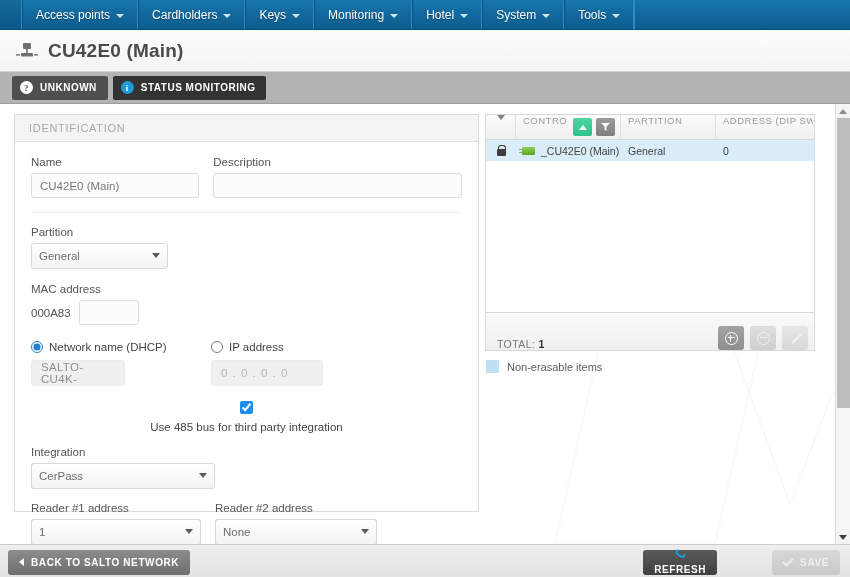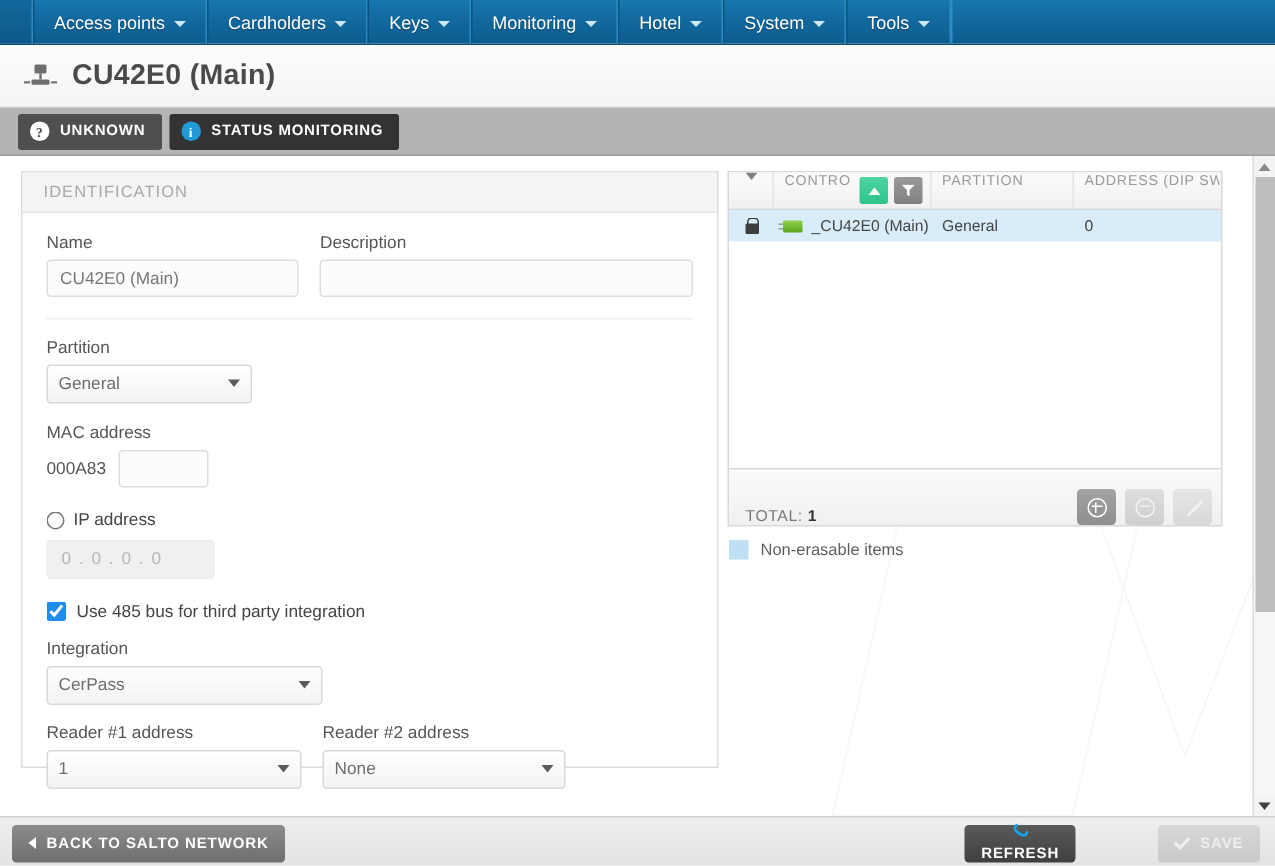--- a/index.html
+++ b/index.html
@@ -204,21 +204,21 @@
     border: 1px solid #ececec;
     border-radius: 3px;
     display: flex; align-items: center;
     padding: 0 9px;
     font-size: 11.5px;
     color: #8e8e8e;
     letter-spacing: .3px;
   }
   .ip-pill { width: 112px; justify-content: space-between; color: #b5b5b5; letter-spacing: 1px; }
 
-  .check-line { display: flex; align-items: center; gap: 7px; font-size: 11.5px; color: #444444; margin-top: 15px; }
+  .check-line { display: flex; align-items: center; gap: 7px; font-size: 11.5px; color: #444444; margin-top: 15px; flex-direction: column; }
 
   
   .right-col {
     width: 353px;
     padding: 10px 0 0 8px;
     position: relative;
     z-index: 2;
   }
   .grid-box {
     width: 330px;
@@ -539,20 +539,27 @@
 
         <div style="margin-top:14px">
           <div class="field-label">MAC address</div>
           <div class="mac-row">
             <span class="mac-prefix">000A83</span>
             <input class="txt mac-input" type="text" value="" style="">
           </div>
         </div>
 
         <div class="opt-row">
+          <div class="opt-col-a">
+            <label class="radio-line">
+              <input type="radio" name="netmode" checked="" style="">
+              <span>Network name (DHCP)</span>
+            </label>
+            <div class="pill" style="width:94px">SALTO-CU4K-</div>
+          </div>
           <div class="opt-col-b">
             <label class="radio-line">
               <input type="radio" name="netmode" style="">
               <span>IP address</span>
             </label>
             <div class="pill ip-pill">0 . 0 . 0 . 0</div>
           </div>
         </div>
 
         <label class="check-line">

